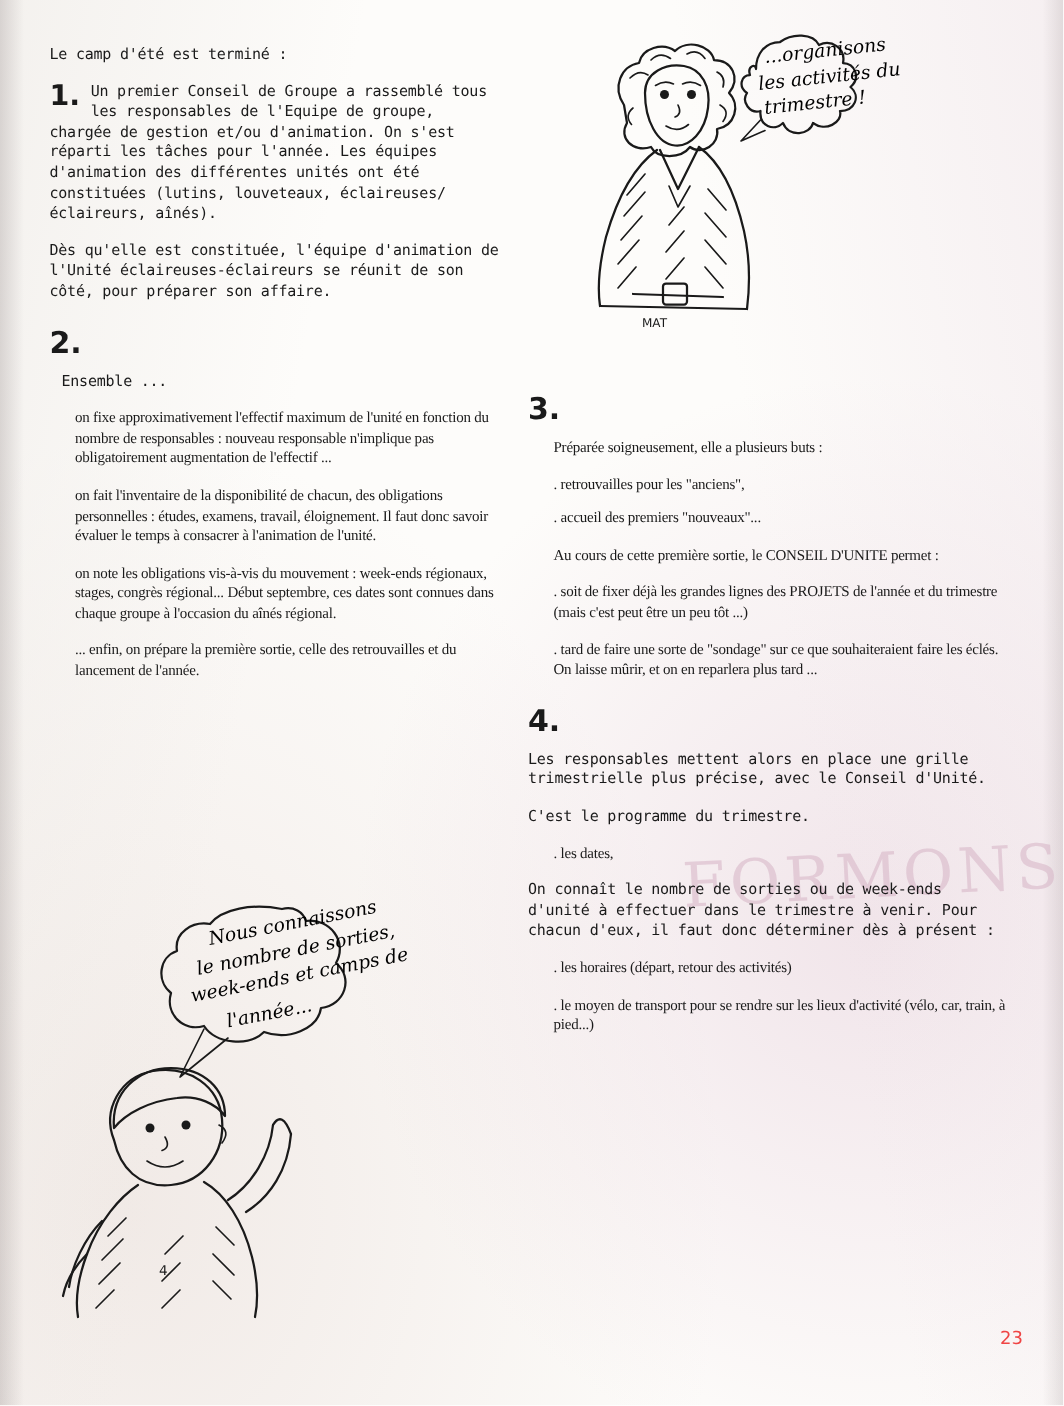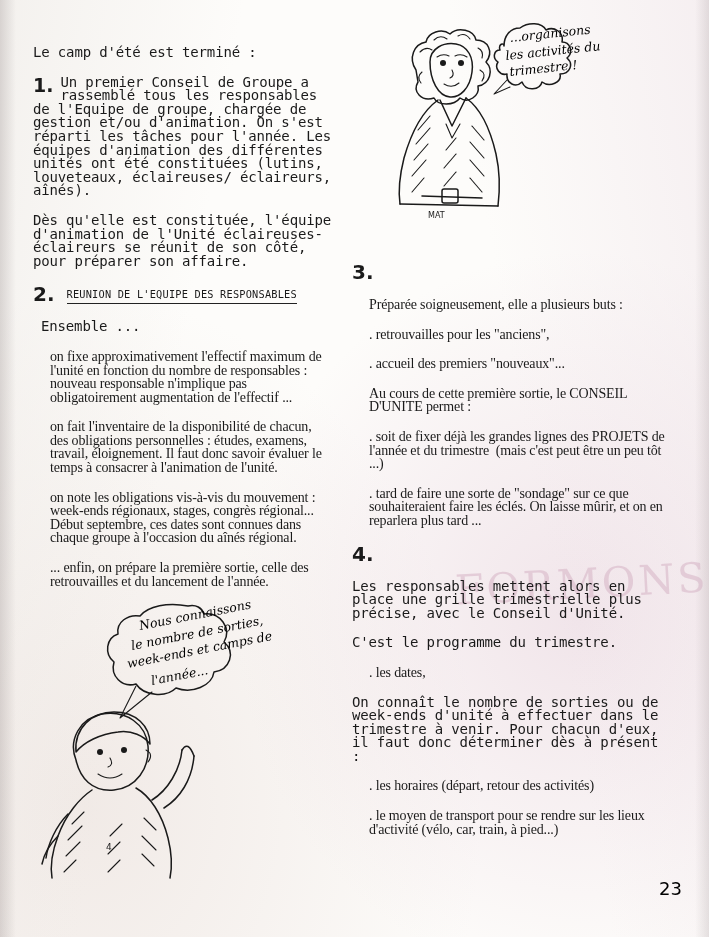--- a/index.html
+++ b/index.html
@@ -63,23 +63,23 @@
     width: 300px;
   }
   .col-right {
     position: absolute;
     left: 352px;
     top: 30px;
     width: 320px;
   }
 
   p.txt {
-    font-size: 14px;
+    font-size: 10px;
     line-height: 13.6px;
-    margin: 16px 0 11px 0;
+    margin: 0 0 11px 0;
     letter-spacing: -0.15px;
     white-space: pre-wrap;
   }
   p.txt.indent {
     margin-left: 17px;
     font-family: Liberation Serif, serif;
   }
   p.txt.tight {
     margin-bottom: 9px;
   }
@@ -114,22 +114,22 @@
     float: left;
     margin: 2px 7px 0 0;
     line-height: 15px;
   }
 
   .page-number {
     position: absolute;
     right: 27px;
     bottom: 38px;
     font-family: "DejaVu Sans", sans-serif;
-    font-size: 18px;
-    color: #000000;
+    font-size: 12px;
+    color: #ef4444;
   }
 
   .bubble-text {
     font-family: "DejaVu Serif", serif;
     font-style: italic;
     font-size: 12.5px;
     line-height: 16px;
   }
 
   svg { display: block; }
@@ -155,21 +155,20 @@
     <p class="txt">Le camp d'été est terminé :</p>
 
     <div class="para-with-num">
       <span class="inline-num">1.</span>
       <p class="txt">Un premier Conseil de Groupe a rassemblé tous les responsables de l'Equipe de groupe, chargée de gestion et/ou d'animation. On s'est réparti les tâches pour l'année. Les équipes d'animation des différentes unités ont été constituées (lutins, louveteaux, éclaireuses/ éclaireurs, aînés).</p>
       <p class="txt">Dès qu'elle est constituée, l'équipe d'animation de l'Unité éclaireuses-éclaireurs se réunit de son côté, pour préparer son affaire.</p>
     </div>
 
     <div class="section-head">
       <span class="section-num">2.</span>
-      <span class="section-title">REUNION DE L'EQUIPE DES RESPONSABLES</span>
     </div>
 
     <p class="txt" style="margin-left:8px">Ensemble ...</p>
     <p class="txt indent">on fixe approximativement l'effectif maximum de l'unité en fonction du nombre de responsables : nouveau responsable n'implique pas obligatoirement augmentation de l'effectif ...</p>
     <p class="txt indent">on fait l'inventaire de la disponibilité de chacun, des obligations personnelles : études, examens, travail, éloignement. Il faut donc savoir évaluer le temps à consacrer à l'animation de l'unité.</p>
     <p class="txt indent">on note les obligations vis-à-vis du mouvement : week-ends régionaux, stages, congrès régional... Début septembre, ces dates sont connues dans chaque groupe à l'occasion du aînés régional.</p>
     <p class="txt indent">... enfin, on prépare la première sortie, celle des retrouvailles et du lancement de l'année.</p>
 
   </div>
 

